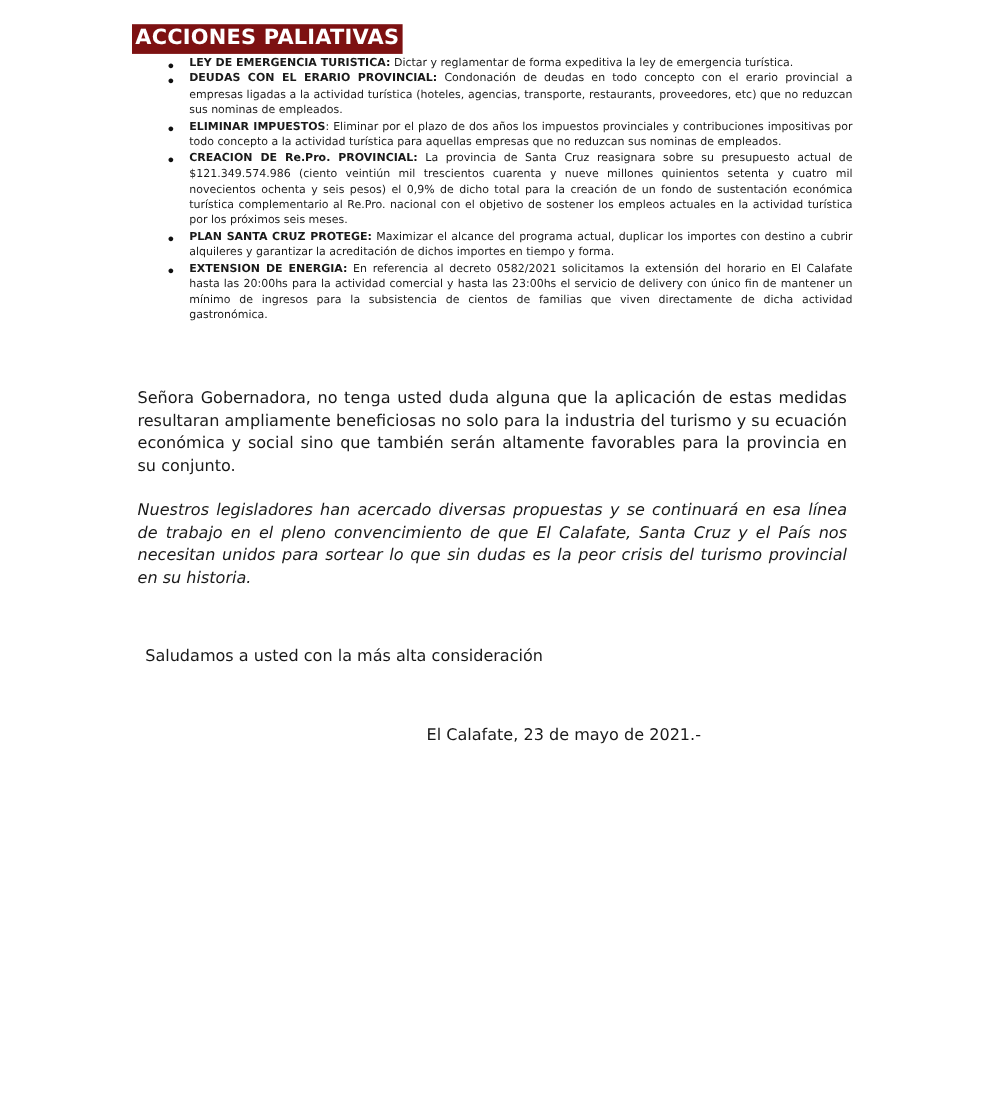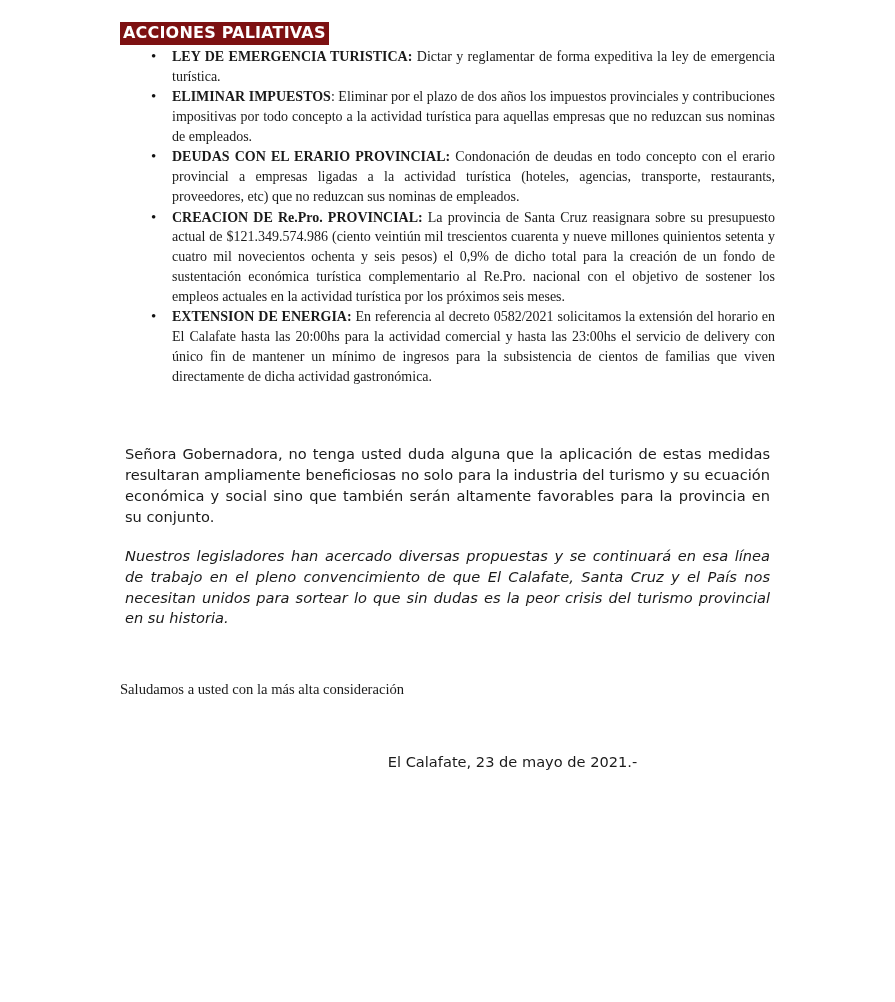--- a/index.html
+++ b/index.html
@@ -16,21 +16,21 @@
     -webkit-font-smoothing: antialiased;
   }
   .page {
     position: relative;
     width: 895px;
     height: 1002px;
     box-sizing: border-box;
     padding: 22px 120px 0 120px;
   }
   .section-heading {
-    font-size: 16px;
+    font-size: 19px;
     font-weight: bold;
     letter-spacing: 0.2px;
     line-height: 1.25;
     margin: 0 0 2px 0;
     display: inline-block;
   }
   .section-heading .hl {
     background: #7d1112;
     color: #ffffff;
     padding: 1px 3px 2px 3px;
@@ -38,25 +38,24 @@
   }
   ul.actions {
     list-style: none;
     margin: 0;
     padding: 0;
   }
   ul.actions > li {
     position: relative;
     padding-left: 52px;
     margin: 0 0 0.5px 0;
-    font-size: 14px;
+    font-size: 10px;
     line-height: 1.42;
     text-align: justify;
     text-justify: inter-word;
-    font-family: Liberation Serif, serif;
   }
   ul.actions > li::before {
     content: "\2022";
     position: absolute;
     left: 31px;
     top: -1px;
     font-size: 15px;
     line-height: 1.42;
     color: #111;
   }
@@ -73,23 +72,22 @@
     text-justify: inter-word;
     margin: 5px;
   }
   p.gap-before {
     margin-top: 19px;
     font-style: italic;
   }
   p.closing {
     font-size: 14.6px;
     line-height: 1.42;
-    margin: 0;
+    margin: 12px;
     text-align: left;
-    font-family: Liberation Serif, serif;
   }
   .closing-wrap {
     margin-top: 50px;
   }
   .signature-line {
     margin-top: 52px;
     font-size: 14.6px;
     line-height: 1.42;
     text-align: center;
     padding-left: 130px;
@@ -102,27 +100,30 @@
 
   <div class="section-heading">
     <span class="hl">ACCIONES PALIATIVAS</span>
   </div>
 
   <ul class="actions">
     <li>
       <span class="lead">LEY DE EMERGENCIA TURISTICA:</span><span> Dictar y reglamentar de forma expeditiva la ley de emergencia turística.</span>
     </li>
     <li>
+      <span class="lead">DEUDAS CON EL ERARIO PROVINCIAL:</span><span> Condonación de deudas en todo concepto con el erario provincial a empresas ligadas a la actividad turística (hoteles, agencias, transporte, restaurants, proveedores, etc)  que no reduzcan sus nominas de empleados.</span>
+    </li>
+    <li>
       <span class="lead">ELIMINAR IMPUESTOS</span><span>: Eliminar por el plazo de dos años los impuestos provinciales y contribuciones impositivas por todo concepto a la actividad turística para aquellas empresas que no reduzcan sus nominas de empleados.</span>
     </li>
     <li>
-      <span class="lead">DEUDAS CON EL ERARIO PROVINCIAL:</span><span> Condonación de deudas en todo concepto con el erario provincial a empresas ligadas a la actividad turística (hoteles, agencias, transporte, restaurants, proveedores, etc)  que no reduzcan sus nominas de empleados.</span>
+      <span class="lead">CREACION DE Re.Pro. PROVINCIAL:</span><span> La provincia de Santa Cruz reasignara sobre su presupuesto actual de $121.349.574.986 (ciento veintiún mil trescientos cuarenta y nueve millones quinientos setenta y cuatro mil novecientos ochenta y seis pesos)  el 0,9% de dicho total para la creación de un fondo de sustentación económica turística complementario al Re.Pro. nacional con el objetivo de sostener los empleos actuales en la actividad turística por los próximos seis meses.</span>
     </li>
     <li>
-      <span class="lead">CREACION DE Re.Pro. PROVINCIAL:</span><span> La provincia de Santa Cruz reasignara sobre su presupuesto actual de $121.349.574.986 (ciento veintiún mil trescientos cuarenta y nueve millones quinientos setenta y cuatro mil novecientos ochenta y seis pesos)  el 0,9% de dicho total para la creación de un fondo de sustentación económica turística complementario al Re.Pro. nacional con el objetivo de sostener los empleos actuales en la actividad turística por los próximos seis meses.</span>
+      <span class="lead">PLAN SANTA CRUZ PROTEGE:</span><span> Maximizar el alcance del programa actual, duplicar los importes con destino a cubrir alquileres y garantizar la acreditación de dichos importes en tiempo y forma.</span>
     </li>
     <li>
       <span class="lead">EXTENSION DE ENERGIA:</span><span> En referencia al decreto 0582/2021 solicitamos la extensión del horario en El Calafate hasta las 20:00hs para la actividad comercial y hasta las 23:00hs el servicio de delivery con único fin de mantener un mínimo de ingresos para la subsistencia de cientos de familias que viven directamente de dicha actividad gastronómica.</span>
     </li>
   </ul>
 
   <div class="spacer-block"></div>
 
   <p class="body-par">Señora Gobernadora, no tenga usted duda alguna que la aplicación de estas medidas resultaran  ampliamente beneficiosas no solo para la industria del turismo y su ecuación  económica y social  sino que  también  serán altamente favorables para la provincia en su conjunto.</p>
 

